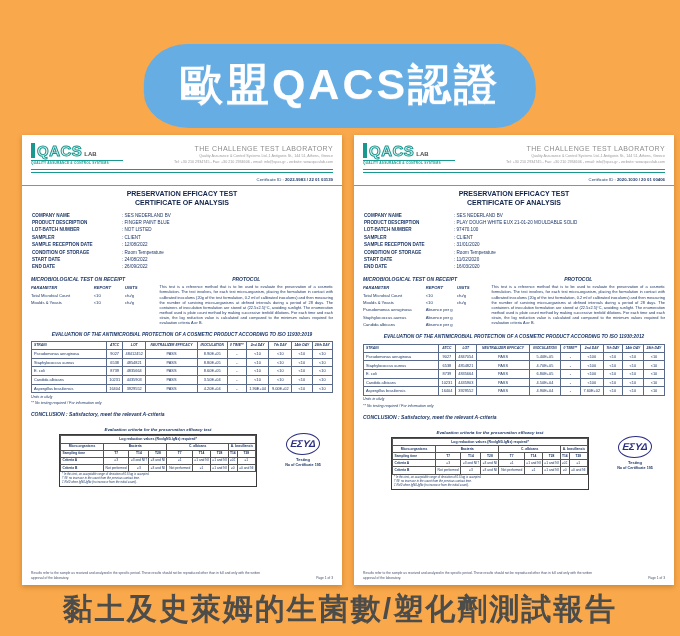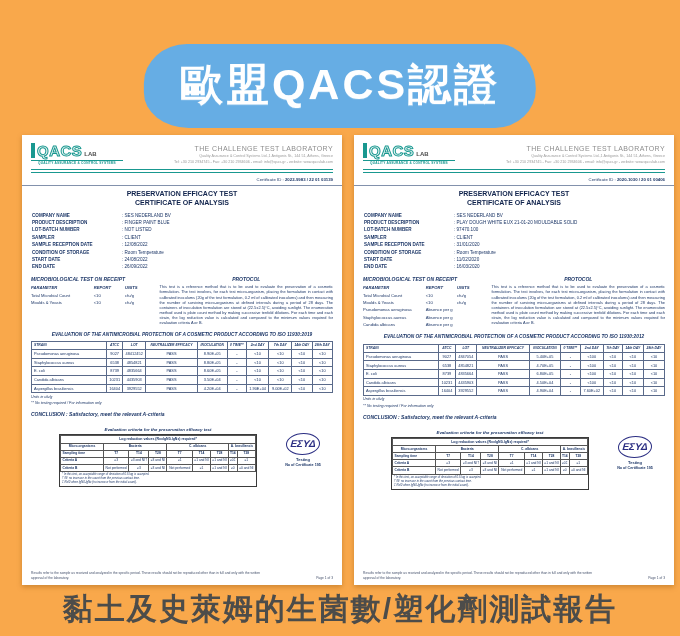--- a/index.html
+++ b/index.html
@@ -25,21 +25,21 @@
     white-space:nowrap;
   }
   
   .doc{
     position:absolute;top:135px;width:320px;height:450px;background:#fff;
     box-shadow:0 2px 5px rgba(120,70,0,.35);
     color:#1C3667;font-size:4.6px;line-height:1.35;
   }
   .doc-inner{padding:8px 9px 0;}
   .doc-header{display:flex;justify-content:space-between;align-items:flex-start;}
-  .qacs-logo{width:92px;text-align:center;}
+  .qacs-logo{width:92px;}
   .logo-row{display:flex;align-items:flex-end;}
   .logo-bar{width:4px;height:15px;background:#199890;margin-right:2px;}
   .logo-text{
     font-size:15px;font-weight:900;line-height:15px;letter-spacing:0.5px;
     color:#EAF6F5;-webkit-text-stroke:1px #199890;
   }
   .logo-lab{font-size:6px;font-weight:700;color:#4c4c4c;margin-left:2px;}
   .logo-tag{
     font-size:3.2px;font-weight:700;color:#199890;letter-spacing:.2px;
     border-top:1.6px solid #199890;margin-top:1.5px;padding-top:.6px;white-space:nowrap;

